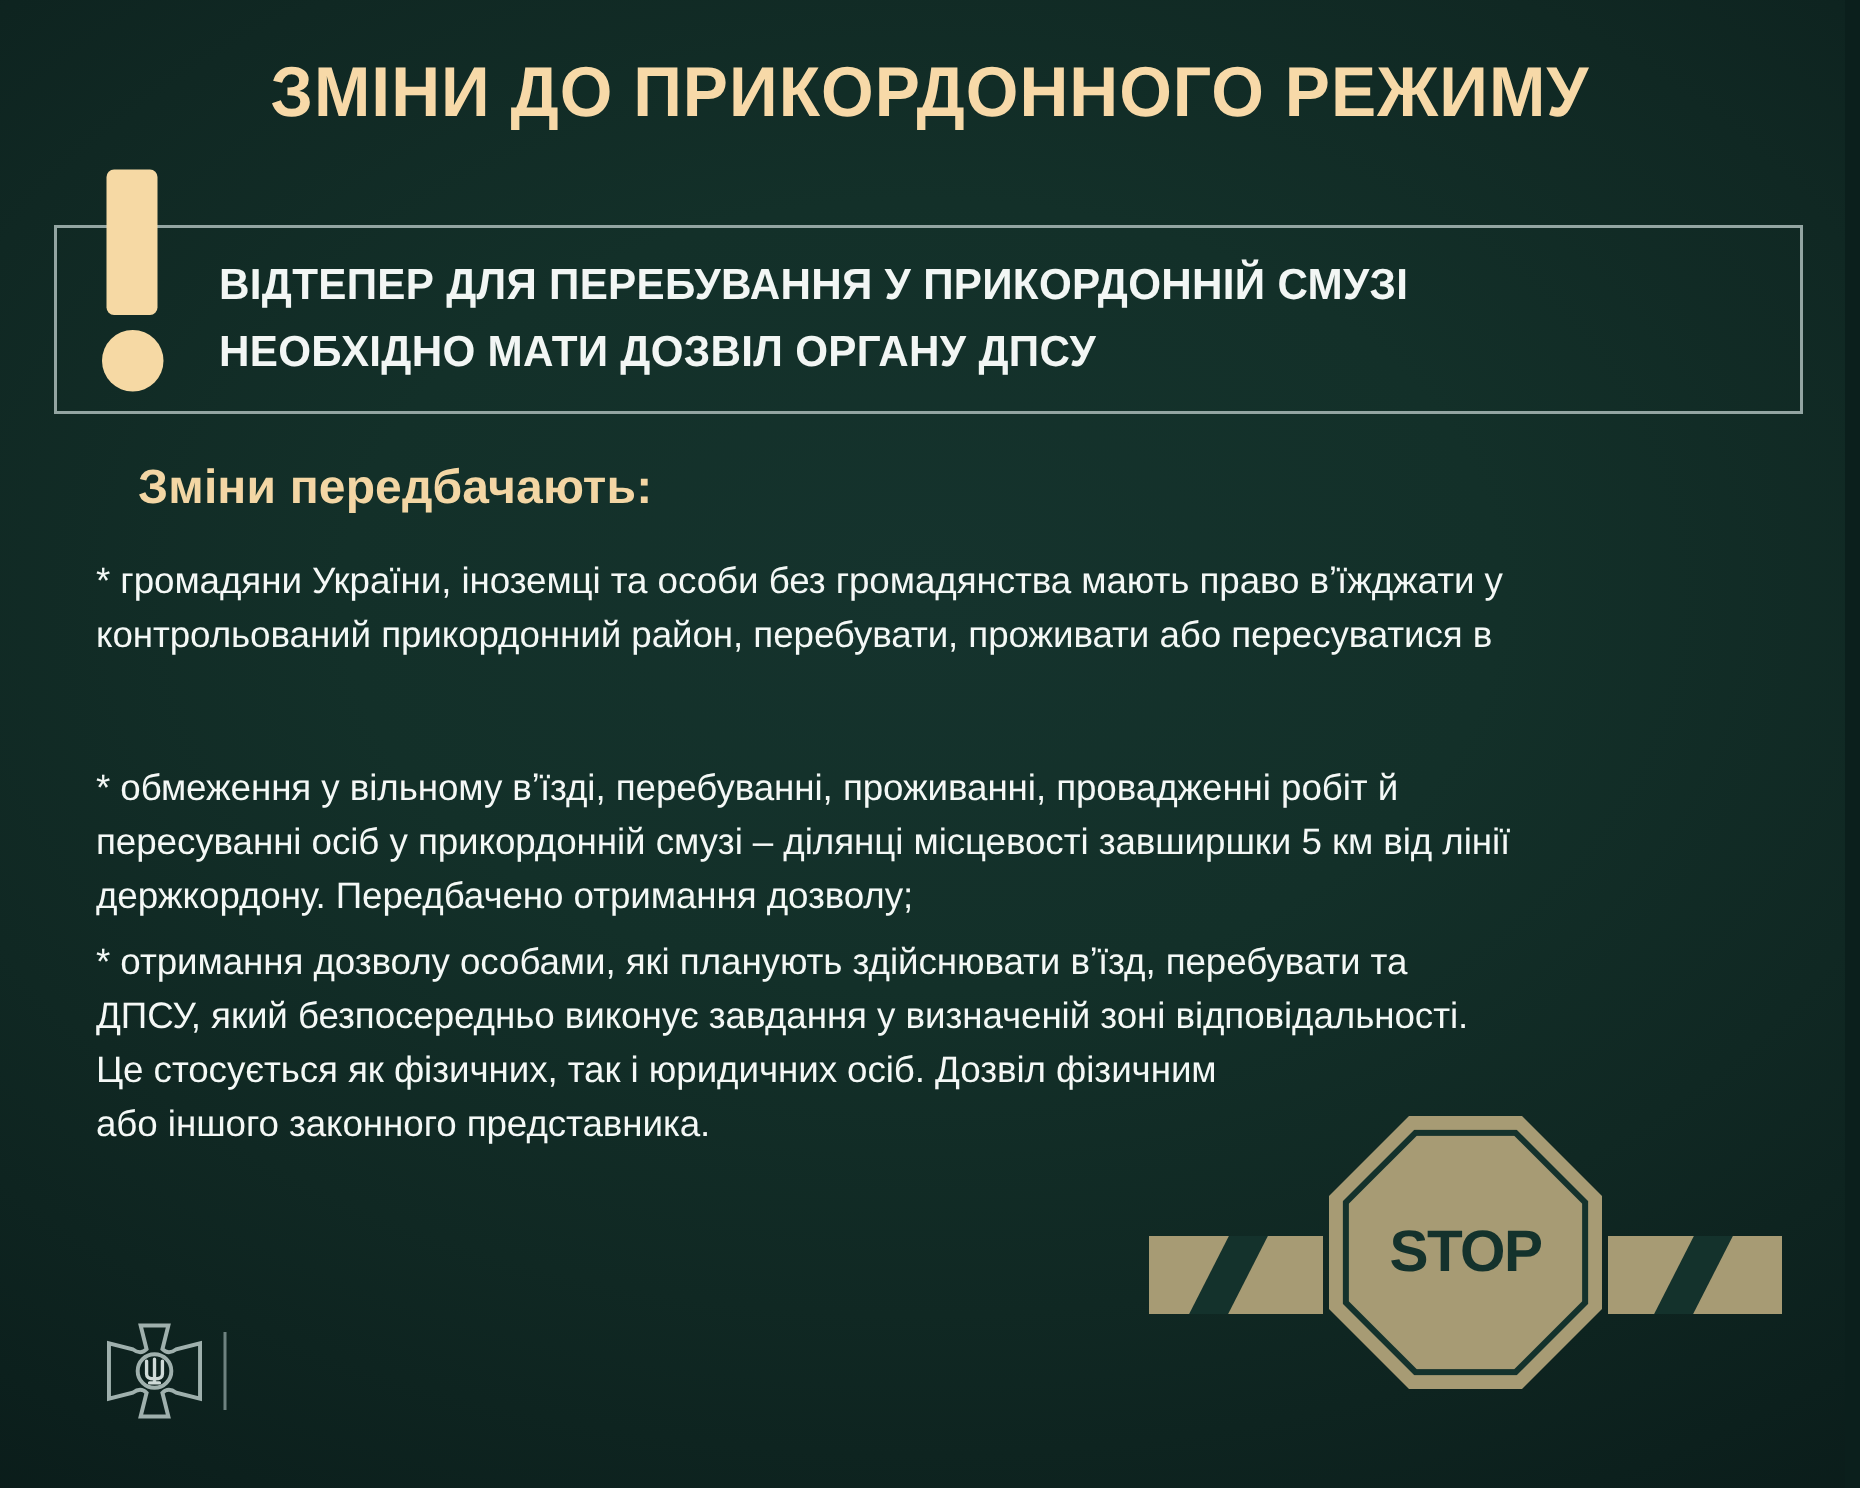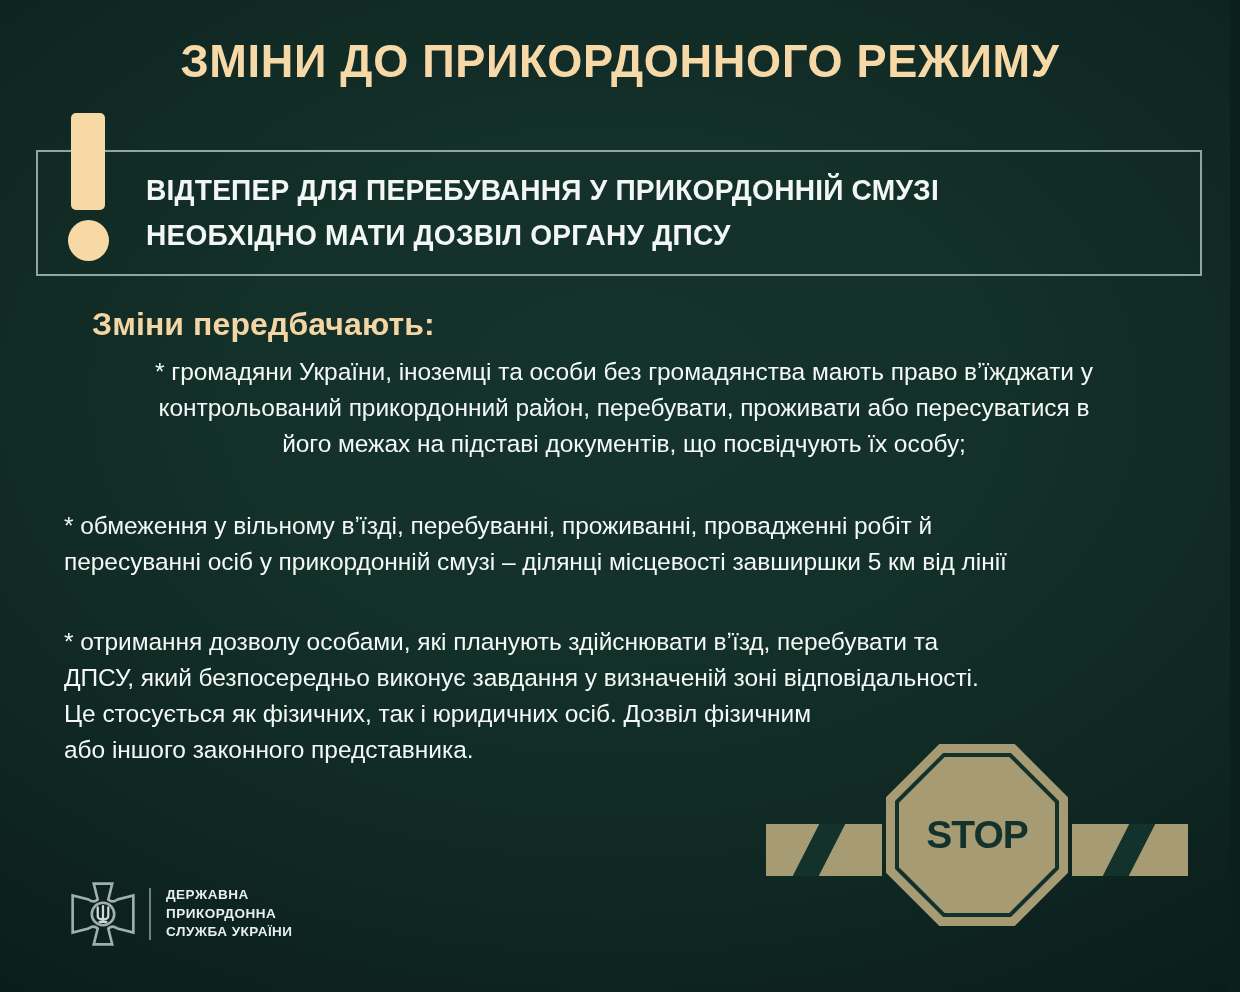--- a/index.html
+++ b/index.html
@@ -123,21 +123,21 @@
     color: #f4f8f6;
     font-size: 24.5px;
     line-height: 36px;
     font-weight: 500;
     letter-spacing: -0.05px;
   }
   .para .ln {
     display: block;
     white-space: nowrap;
   }
-  #para-1 { top: 354px; text-align: center; }
+  #para-1 { top: 370px; }
   #para-2 { top: 508px; }
   #para-3 { top: 608px; margin-top: 16px; }
 
   
   #stop-group {
     position: absolute;
     left: 766px;
     top: 744px;
     width: 474px;
     height: 215px;
@@ -246,26 +246,26 @@
   <div id="callout-text">
     <span class="cl">ВІДТЕПЕР ДЛЯ ПЕРЕБУВАННЯ У ПРИКОРДОННІЙ СМУЗІ</span>
     <span class="cl">НЕОБХІДНО МАТИ ДОЗВІЛ ОРГАНУ ДПСУ</span>
   </div>
 
   <div id="subhead">Зміни передбачають:</div>
 
   <div class="para" id="para-1">
     <span class="ln">* громадяни України, іноземці та особи без громадянства мають право вʼїжджати у</span>
     <span class="ln">контрольований прикордонний район, перебувати, проживати або пересуватися в</span>
-    <span class="ln">його межах на підставі документів, що посвідчують їх особу;</span>
   </div>
 
   <div class="para" id="para-2">
     <span class="ln">* обмеження у вільному вʼїзді, перебуванні, проживанні, провадженні робіт й</span>
     <span class="ln">пересуванні осіб у прикордонній смузі – ділянці місцевості завширшки 5 км від лінії</span>
+    <span class="ln">держкордону. Передбачено отримання дозволу;</span>
   </div>
 
   <div class="para" id="para-3">
     <span class="ln">* отримання дозволу особами, які планують здійснювати вʼїзд, перебувати та</span>
     <span class="ln">ДПСУ, який безпосередньо виконує завдання у визначеній зоні відповідальності.</span>
     <span class="ln">Це стосується як фізичних, так і юридичних осіб. Дозвіл фізичним</span>
     <span class="ln">або іншого законного представника.</span>
   </div>
 
   <div id="stop-group">
@@ -283,20 +283,15 @@
     </div>
   </div>
 
   <div id="logo">
     <svg id="logo-emblem" viewBox="0 0 100 100">
       <path d="M36 4 L64 4 L58 28 Q64 34 72 28 L96 22 L96 78 L72 72 Q64 66 58 72 L64 96 L36 96 L42 72 Q36 66 28 72 L4 78 L4 22 L28 28 Q36 34 42 28 Z" fill="none" stroke="#9fb0ad" stroke-width="4"></path>
       <circle cx="50" cy="50" r="17" fill="none" stroke="#9fb0ad" stroke-width="4"></circle>
       <path d="M50 38 L50 62 M42 40 L42 53 Q42 58 50 58 M58 40 L58 53 Q58 58 50 58 M45 62 L55 62" fill="none" stroke="#cfdad8" stroke-width="3.4" stroke-linecap="round"></path>
     </svg>
     <div id="logo-divider"></div>
-    <div id="logo-text">
-      <span>ДЕРЖАВНА</span>
-      <span>ПРИКОРДОННА</span>
-      <span>СЛУЖБА УКРАЇНИ</span>
-    </div>
   </div>
 
 </div>
 
 </body></html>

